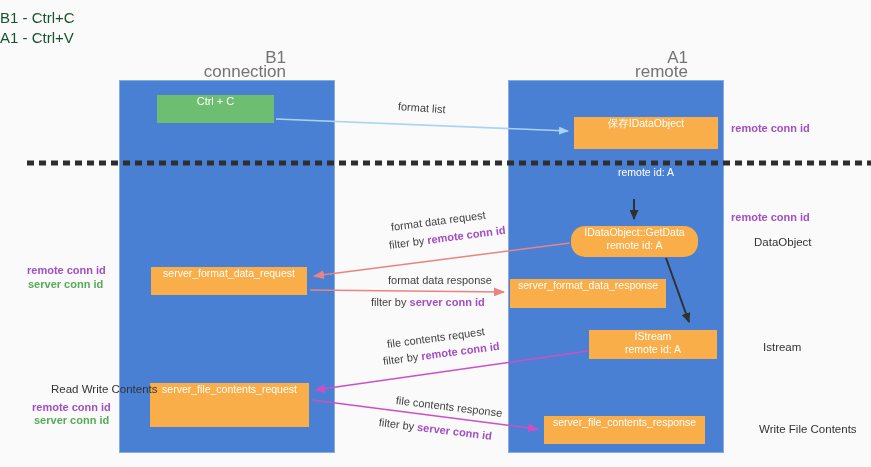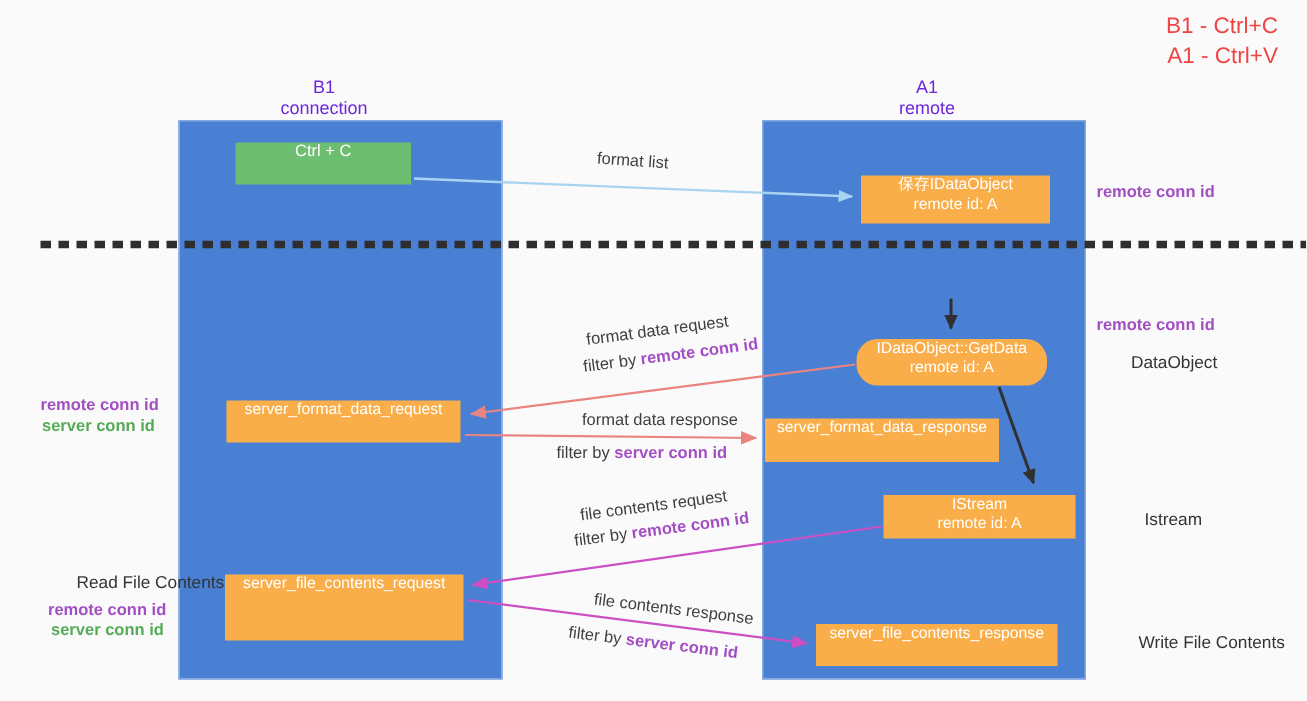--- a/index.html
+++ b/index.html
@@ -2,26 +2,26 @@
 <html style="--column_blue: #4a80d4; --box_green: #6ebe71; --box_orange: #f9ae49; --text_purple: #a34fc4; --text_green: #56ab57; --arrow_salmon: #e98480; --arrow_magenta: #cc4fc4; --arrow_lightblue: #a8d4f2; --arrow_black: #303030; --divider_black: #2e2e2e;"><head>
 <meta charset="utf-8">
 <style>
   html,body{margin:0;padding:0;background:#fafafa;}
   .canvas{
     position:relative;width:871px;height:467px;overflow:hidden;
     background:#fafafa;
     font-family:"Liberation Sans", sans-serif;
   }
   .title{
-    position:absolute;left:0;top:8px;width:852px;text-align:right;
-    font-size:15px;color:#ef4444;line-height:20px;
+    position:absolute;left:0;top:8px;width:852px;text-align:left;
+    font-size:15px;color:#14532d;line-height:20px;
   }
   .col-header{
-    position:absolute;width:140px;text-align:center;
-    font-size:12px;color:#6d28d9;line-height:14px;
+    position:absolute;width:140px;text-align:right;
+    font-size:17px;color:#737373;line-height:14px;
   }
   .column{
     position:absolute;top:80px;width:216px;height:373px;
     background:var(--column_blue);border:1px solid #87abe0;box-sizing:border-box;
     z-index:1;
   }
   .arrow-layer{position:absolute;left:0;top:0;z-index:2;}
   .box{
     position:absolute;z-index:3;display:flex;flex-direction:column;
     align-items:center;justify-content:flex-start;text-align:center;
@@ -94,21 +94,21 @@
 
     <line x1="588" y1="351" x2="315" y2="390" style="stroke:var(--arrow_magenta)" stroke-width="1.5" marker-end="url(#mk-magenta)"></line>
 
     <line x1="312" y1="400" x2="538" y2="429" style="stroke:var(--arrow_magenta)" stroke-width="1.5" marker-end="url(#mk-magenta)"></line>
   </svg>
 
   <div class="box green-box" style="left:157px;top:95px;width:117px;height:28px;">
     <span>Ctrl + C</span>
   </div>
 
-  <div class="box orange-box" style="left:574px;top:117px;width:126px;height:32px;">
+  <div class="box orange-box" style="left:574px;top:117px;width:144px;height:32px;gap:36px;">
     <span>保存IDataObject</span>
     <span>remote id: A</span>
   </div>
 
 
   <div class="box orange-box" style="left:571px;top:226px;width:127px;height:31px;border-radius:14px;">
     <span>IDataObject::GetData</span>
     <span>remote id: A</span>
   </div>
 
@@ -134,21 +134,21 @@
   </div>
 
   <div class="side-label lbl-purple" style="left:731px;top:122px;">remote conn id</div>
   <div class="side-label lbl-purple" style="left:731px;top:211px;">remote conn id</div>
   <div class="side-label lbl-dark" style="left:731px;top:236px;">DataObject</div>
   <div class="side-label lbl-dark" style="left:740px;top:341px;">Istream</div>
   <div class="side-label lbl-dark" style="left:736px;top:423px;">Write File Contents</div>
 
   <div class="side-label lbl-purple" style="left:27px;top:264px;">remote conn id</div>
   <div class="side-label lbl-green" style="left:28px;top:278px;">server conn id</div>
-  <div class="side-label lbl-dark" style="left:28px;top:383px;">Read File Contents</div>
+  <div class="side-label lbl-dark" style="left:28px;top:383px;">Read Write Contents</div>
   <div class="side-label lbl-purple" style="left:32px;top:401px;">remote conn id</div>
   <div class="side-label lbl-green" style="left:34px;top:414px;">server conn id</div>
 
   <div class="mid-label rot-slight" style="left:398px;top:100px;">format list</div>
 
   <div class="mid-label rot-up" style="left:391px;top:221px;">format data request</div>
   <div class="mid-label rot-up" style="left:389px;top:239px;">
     <span>filter by </span><span class="purple">remote conn id</span>
   </div>
 

